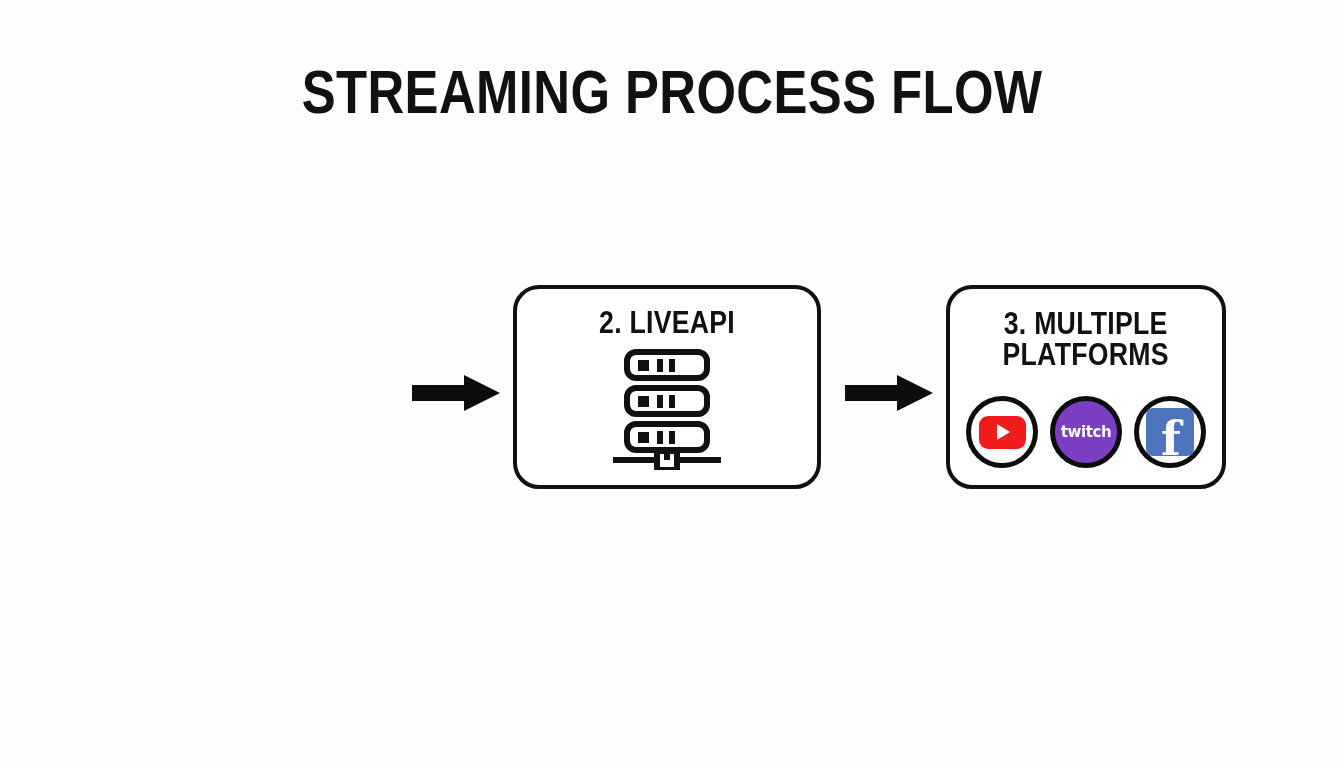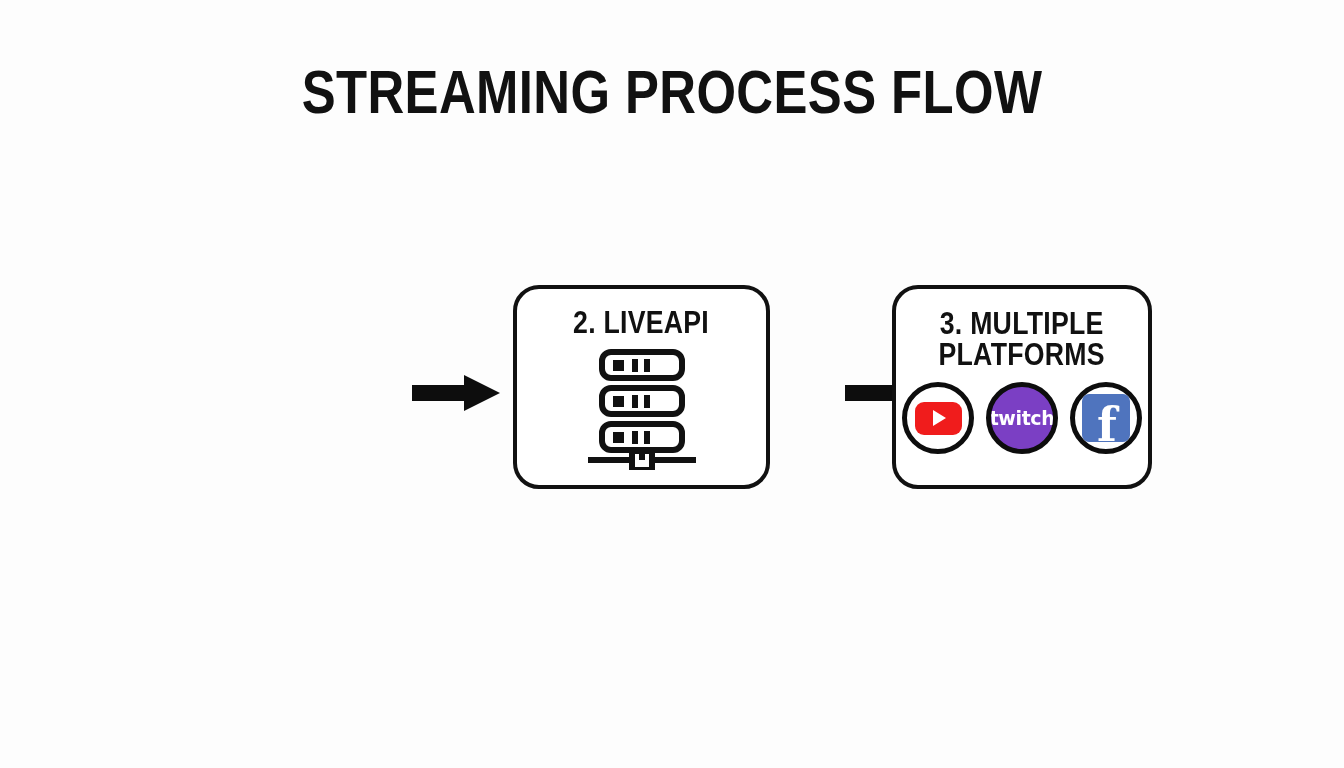--- a/index.html
+++ b/index.html
@@ -55,22 +55,22 @@
     height: 204px;
     box-sizing: border-box;
     border: 4px solid #111111;
     border-radius: 26px;
     background: #ffffff;
     display: flex;
     flex-direction: column;
     align-items: center;
   }
   #box-single-stream { left: 76px;  width: 310px; }
-  #box-liveapi       { left: 513px; width: 257px; }
-  #box-platforms     { left: 892px; width: 260px; }
+  #box-liveapi       { left: 513px; width: 308px; }
+  #box-platforms     { left: 946px; width: 280px; gap: 14px; }
 
   .box-label {
     font-family: "Liberation Sans Narrow", "Liberation Sans", sans-serif;
     font-weight: 700;
     font-size: 31px;
     line-height: 31px;
     color: #111111;
     text-align: center;
     transform: scaleX(0.86);
     white-space: pre-line;
@@ -123,21 +123,21 @@
     width: 0; height: 0;
     border-style: solid;
     border-width: 8px 0 8px 13px;
     border-color: transparent transparent transparent #ffffff;
     margin-left: 3px;
   }
   
   .tw-text {
     font-family: "DejaVu Sans", sans-serif;
     font-weight: 700;
-    font-size: 19px;
+    font-size: 15px;
     color: #ffffff;
     letter-spacing: -0.4px;
     line-height: 1;
     text-align: center;
   }
   
   .fb-plate {
     width: 48px;
     height: 48px;
     border-radius: 7px;

